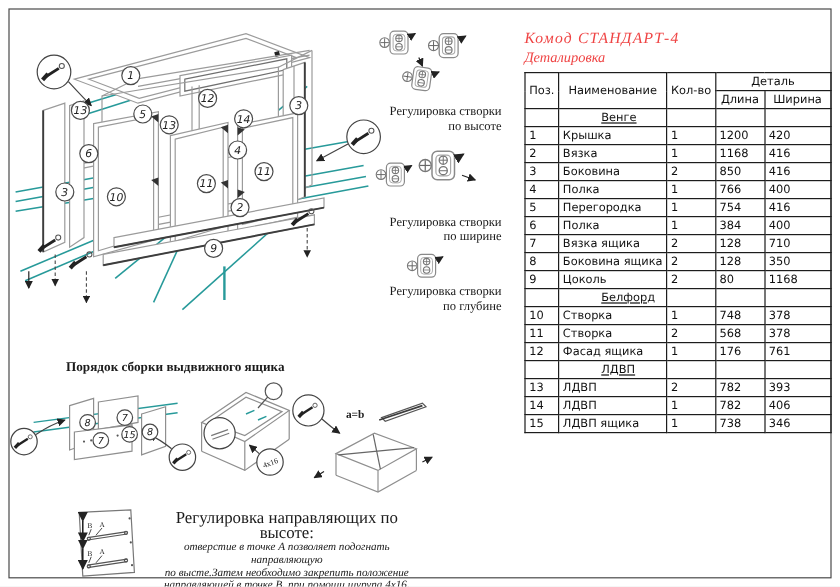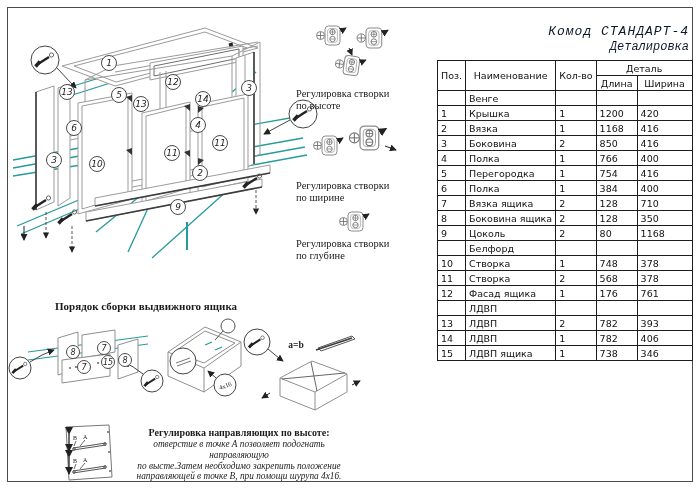--- a/index.html
+++ b/index.html
@@ -1,41 +1,41 @@
 <!DOCTYPE html>
 <html><head>
 <meta charset="utf-8">
 <style>
   html,body{margin:0;padding:0;background:#e8e8e8;}
   .sheet{position:relative;width:700px;height:489px;background:#ffffff;overflow:hidden;
          font-family:"Liberation Serif", serif;}
   .frame{position:absolute;left:7px;top:7px;right:7px;bottom:7px;border:1.3px solid #4a4a4a;}
   svg{position:absolute;left:0;top:0;}
   
-  .title-block{position:absolute;left:437px;top:24px;width:252px;text-align:right;
-               font-family:Liberation Mono, monospace;font-style:italic;color:#0f172a;}
+  .title-block{position:absolute;left:437px;top:24px;width:252px;text-align:left;
+               font-family:Liberation Serif, serif;font-style:italic;color:#ef4444;}
   .title-block .t1{font-size:13px;letter-spacing:1px;}
   .title-block .t2{font-size:12px;margin-top:1px;}
   table.parts{position:absolute;left:437px;top:60px;border-collapse:collapse;
               font-family:"DejaVu Sans", sans-serif;font-size:9.5px;color:#111;
               border:1.6px solid #1c1c1c;table-layout:fixed;padding-left:12px;}
   table.parts td,table.parts th{border:1px solid #1c1c1c;padding:0 3px;height:14px;
               font-weight:normal;white-space:nowrap;overflow:hidden;line-height:13px;}
   table.parts th{text-align:center;}
   table.parts td{text-align:left;}
   td.group{padding-left:12px;}
-  td.group span{}
+  td.group span{text-decoration:underline;margin-left:32px;}
   .c-pos{width:26px}.c-name{width:76px}.c-qty{width:34px}.c-len{width:41px}.c-wid{width:55px}
   
-  .cap{position:absolute;text-align:left;color:#1b1b1b;line-height:12px;font-size:10.5px;}
+  .cap{position:absolute;text-align:right;color:#1b1b1b;line-height:12px;font-size:10.5px;}
   .cap-hinge{left:296px;width:122px;}
   .sec-title{position:absolute;left:55px;top:300px;width:270px;text-align:left;
              font-weight:bold;font-size:11px;color:#1b1b1b;}
   .note-text{position:absolute;left:128px;top:427px;width:222px;text-align:center;color:#1b1b1b;}
-  .note-text .nt-title{font-weight:bold;font-size:10px;line-height:12px;}
+  .note-text .nt-title{font-weight:normal;font-size:14px;line-height:12px;}
   .note-text .nt-line{font-size:9.3px;line-height:10.8px;font-style:italic;}
   
   text.co{font-family:"DejaVu Sans", sans-serif;font-style:italic;fill:#222;}
   text.lbl{font-family:"Liberation Serif", serif;fill:#222;}
 </style>
 </head>
 <body>
 
 <div class="sheet">
   <div class="frame"></div>

